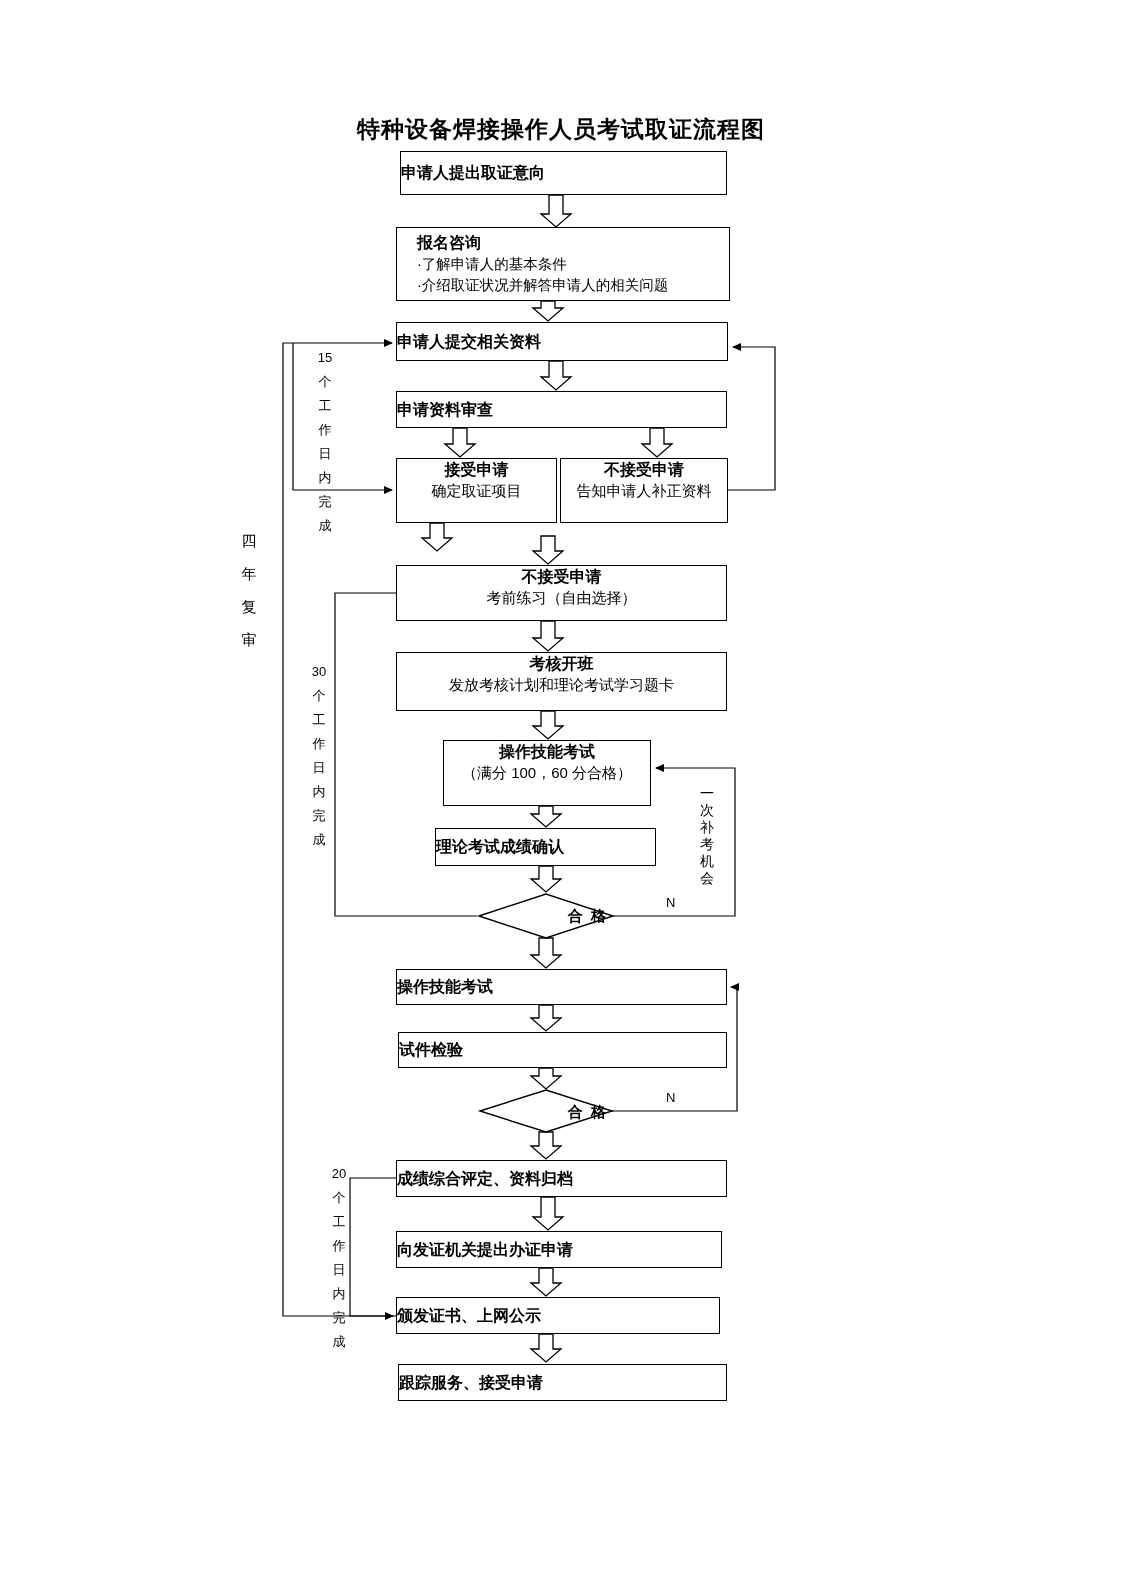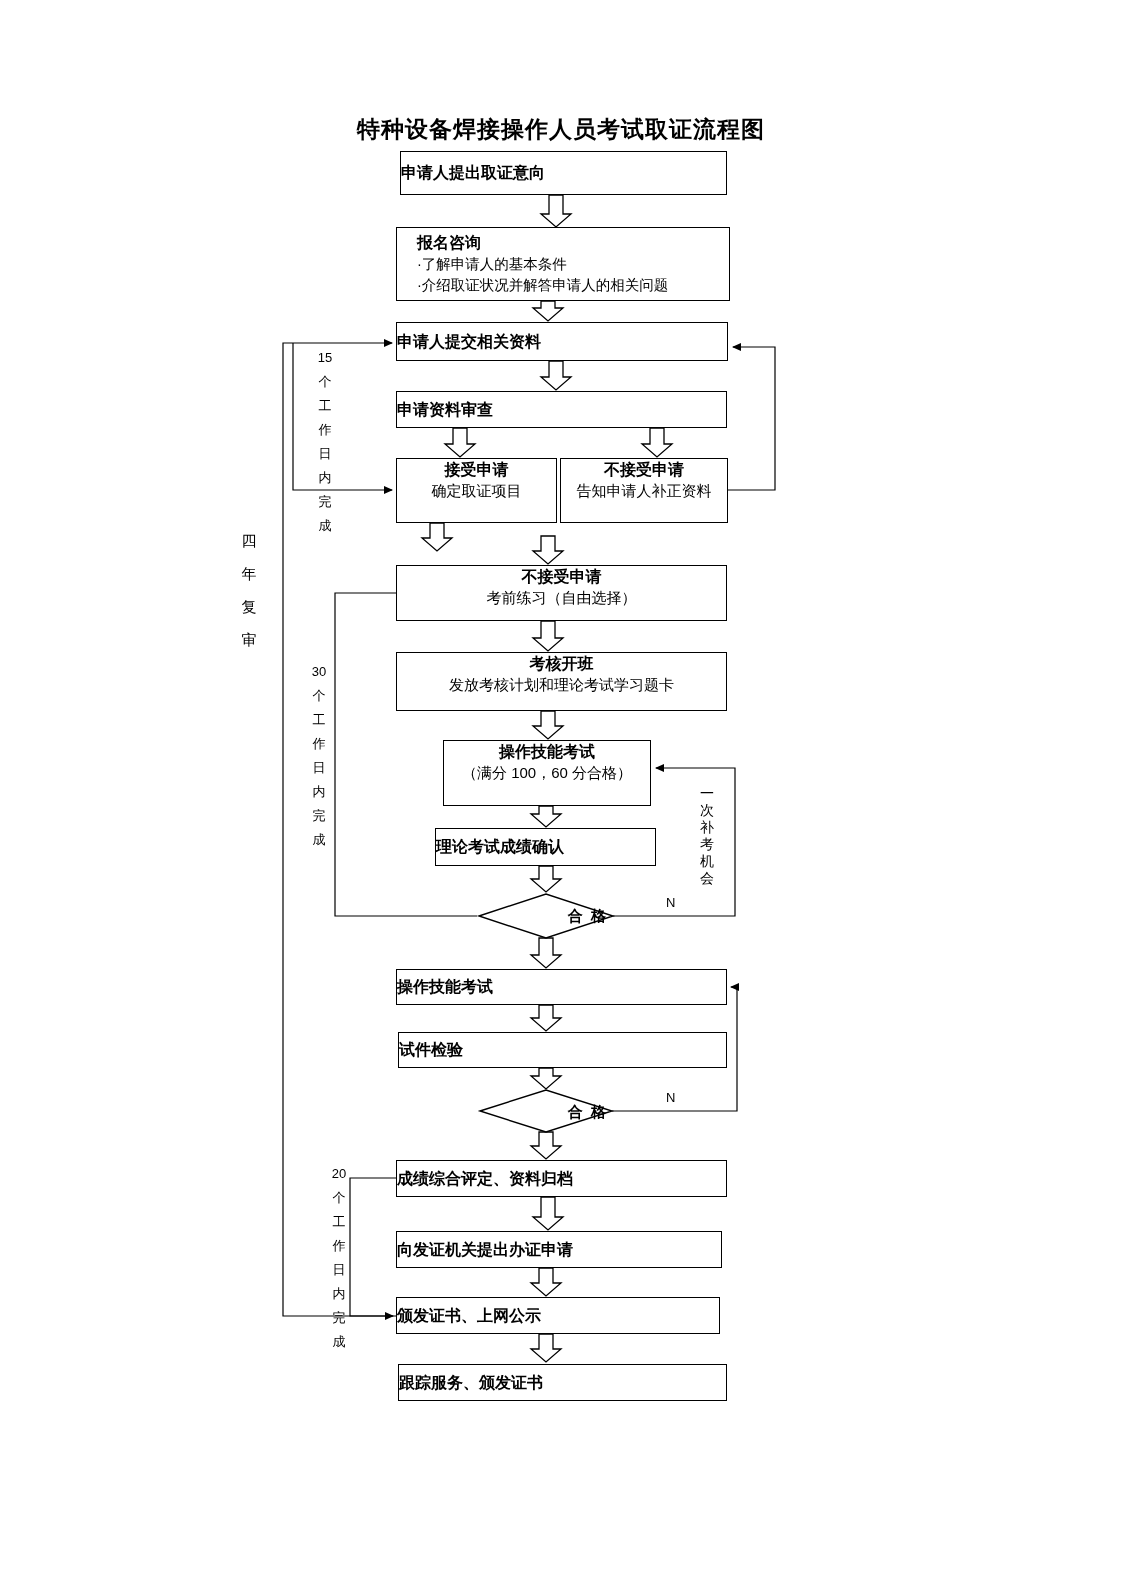--- a/index.html
+++ b/index.html
@@ -147,21 +147,21 @@
 
   <div class="box bold" style="left:396px;top:1231px;width:326px;height:37px">
     <span>向发证机关提出办证申请</span>
   </div>
 
   <div class="box bold" style="left:396px;top:1297px;width:324px;height:37px">
     <span>颁发证书、上网公示</span>
   </div>
 
   <div class="box bold" style="left:398px;top:1364px;width:329px;height:37px">
-    <span>跟踪服务、颁发证书</span>
+    <span>跟踪服务、接受申请</span>
   </div>
 
   <div class="vlabel" style="left:312px;top:346px">15
 个
 工
 作
 日
 内
 完
 成</div>

